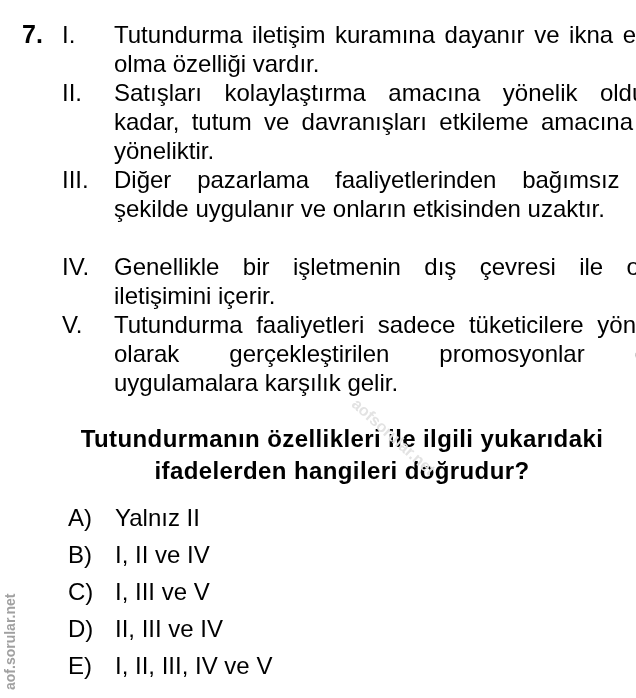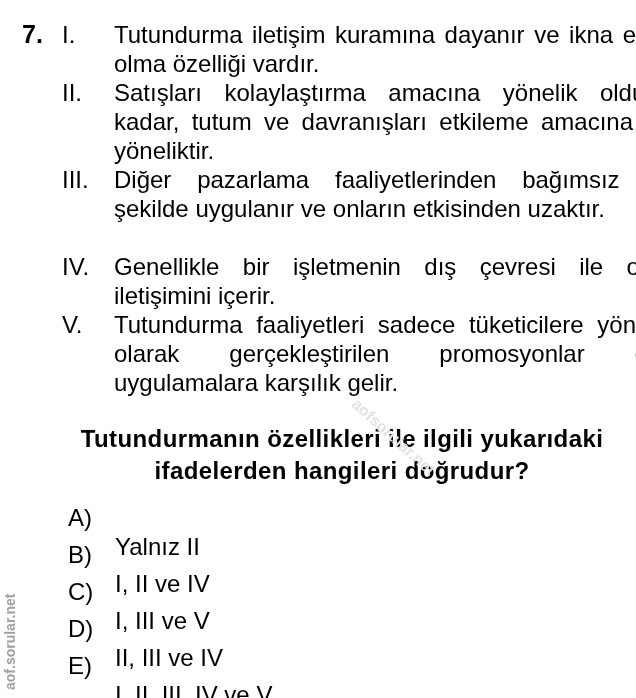--- a/index.html
+++ b/index.html
@@ -15,21 +15,21 @@
     .item .text {
       position: absolute; left: 52px; width: 558px; text-align: justify;
     }
     .stem {
       position: absolute; left: 62px; top: 423px; width: 560px;
       font-size: 24px; font-weight: bold; line-height: 32px; letter-spacing: 0.4px; text-align: center;
     }
     .options { position: absolute; left: 68px; top: 503px; }
     .opt { position: relative; height: 37px; font-size: 24px; line-height: 30px; }
     .opt .letter { position: absolute; left: 0; }
-    .opt .val { position: absolute; left: 47px; white-space: nowrap; margin-top: 29px; }
+    .opt .val { position: absolute; left: 47px; white-space: nowrap; }
     .wm-side {
       position: absolute; left: 2px; top: 690px; transform-origin: 0 0; transform: rotate(-90deg);
       font-size: 14px; font-weight: bold; color: #a0a0a0; white-space: nowrap;
     }
     .wm-diag {
       position: absolute; left: 360px; top: 395px; transform-origin: 0 0; transform: rotate(42deg);
       font-size: 16px; font-weight: bold; color: #e3e3e3; white-space: nowrap;
     }
   </style>
 </head>

